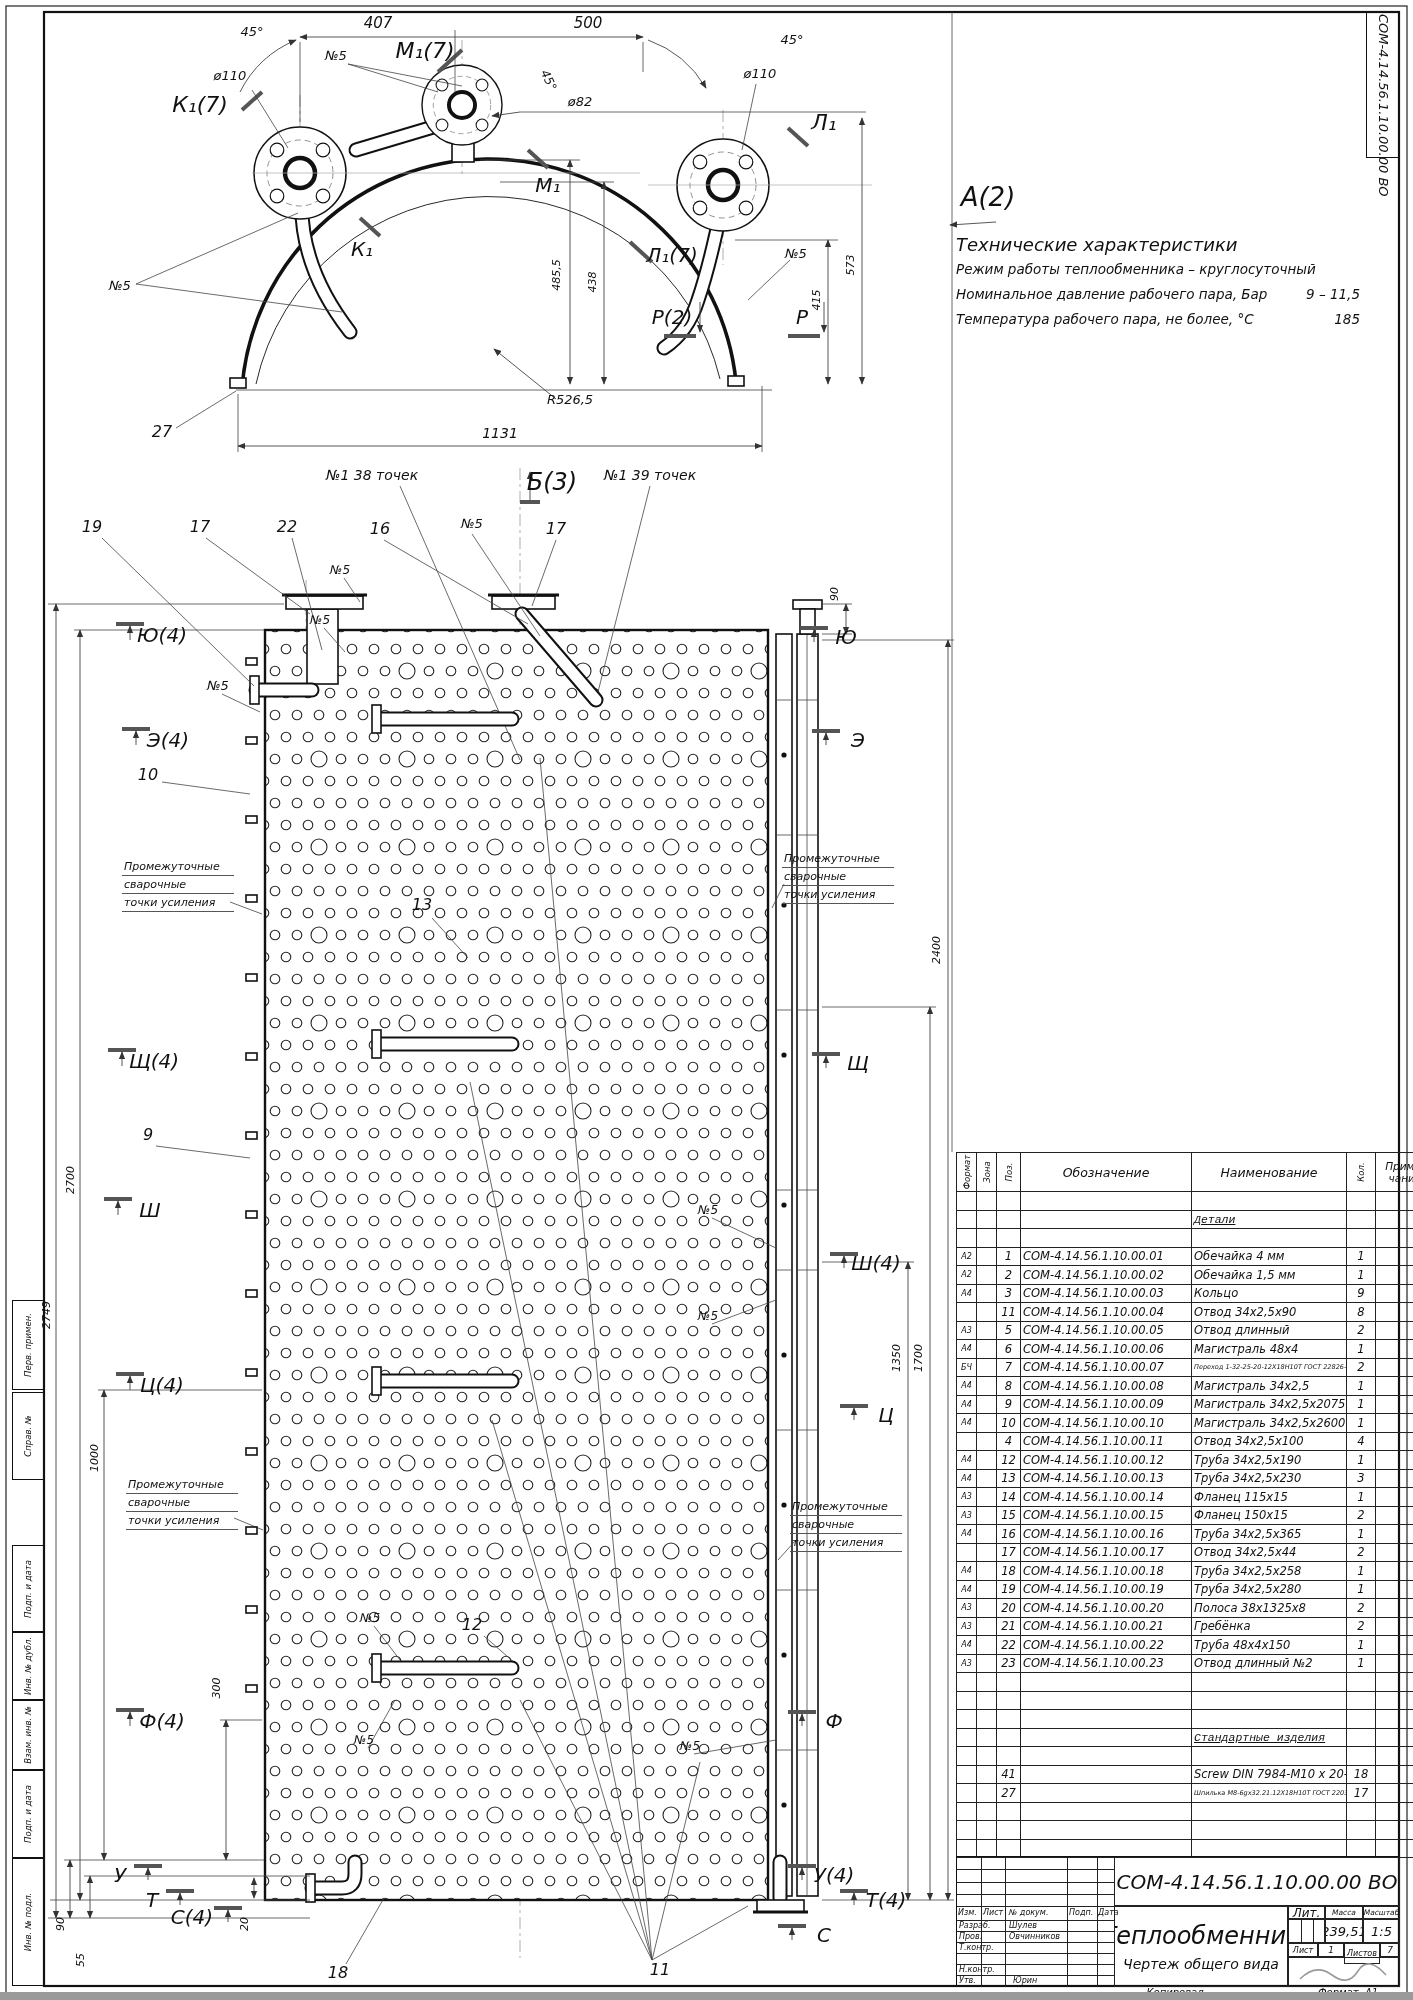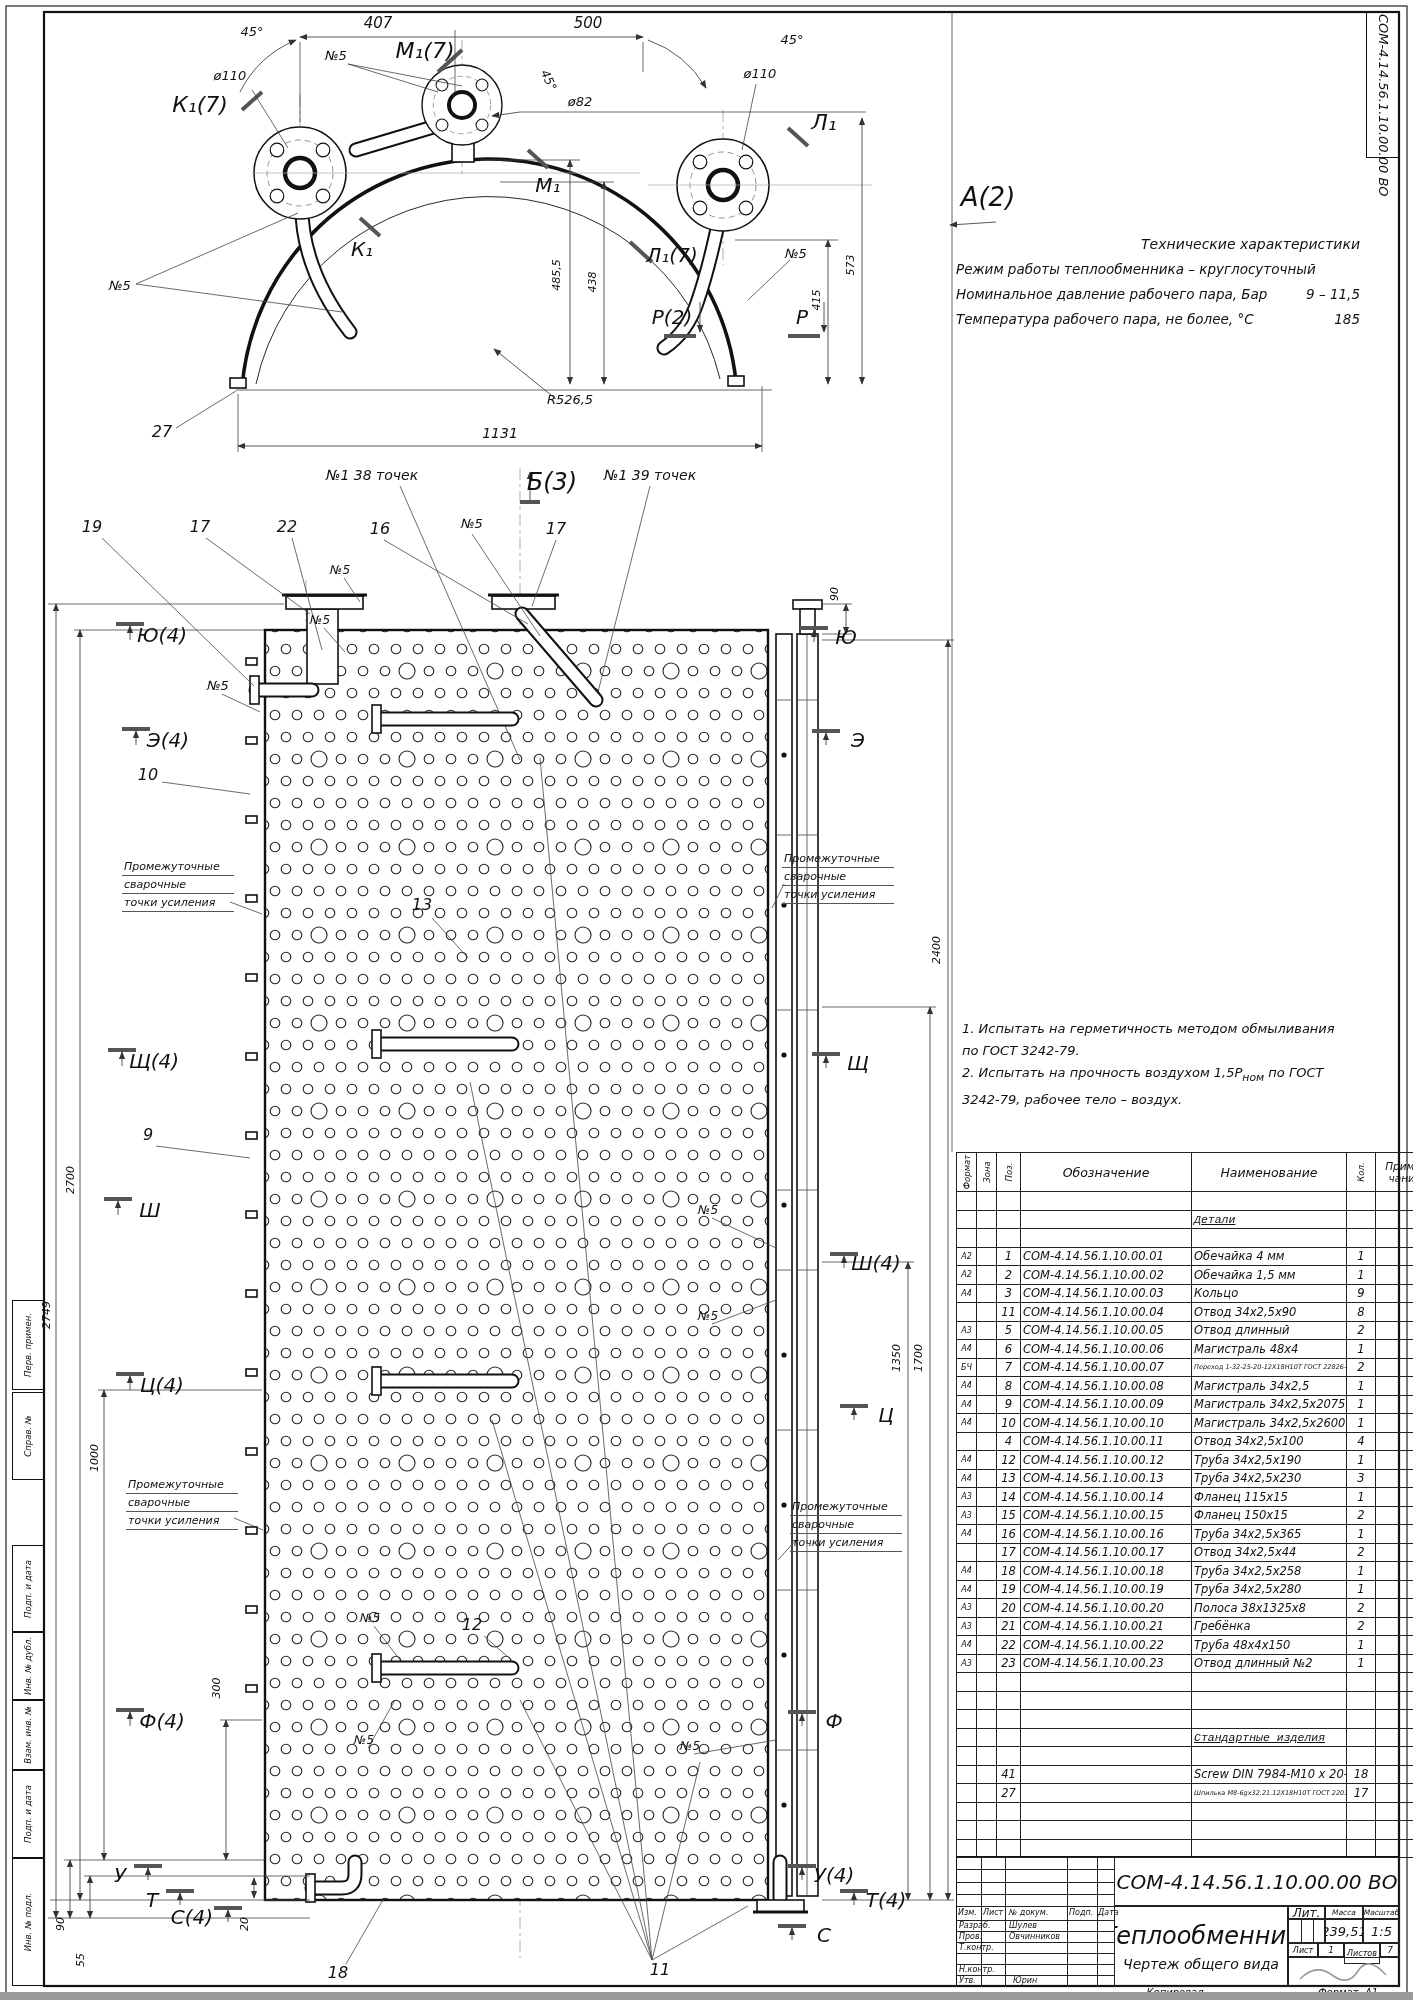--- a/index.html
+++ b/index.html
@@ -16,21 +16,21 @@
   .dc{stroke:#777;stroke-width:.8;fill:none;stroke-dasharray:6 4}
   .dims{stroke:#444;stroke-width:.9;fill:none;marker-start:url(#ar);marker-end:url(#ar)}
   .a1{stroke:#444;stroke-width:.9;fill:none;marker-end:url(#ar)}
   .gb{stroke:#555;stroke-width:4;fill:none}
   .dsh{stroke:#999;stroke-width:.8;stroke-dasharray:12 4 3 4;fill:none}
   .cl{stroke:#aaa;stroke-width:.7;fill:none}
   #lbls text{font-family:"DejaVu Sans",sans-serif;font-style:italic;fill:#111}
   
   .abs{position:absolute;box-sizing:border-box;}
   #tech{left:956px;top:232px;width:404px;font-size:13.5px;line-height:25px;}
-  #tech .t-title{text-align:right;font-size:14px;}
+  #tech .t-title{text-align:left;font-size:18px;}
   .t-row{display:flex;justify-content:space-between;}
   #notes{left:962px;top:1018px;width:392px;font-size:13px;line-height:22px;}
   .weld{width:112px;font-size:11px;line-height:17px;}
   .weld span{display:block;border-bottom:1px solid #555;padding:0 2px;}
   
   #spec{left:956px;top:1152px;width:443px;height:704px;}
   #spec table{table-layout:fixed;border-collapse:collapse;width:443px;height:704px;}
   #spec th,#spec td{border:1px solid #222;padding:0 2px;font-weight:normal;overflow:hidden;white-space:nowrap;font-size:11.5px;}
   #spec thead th{height:38px;font-size:12.5px;position:relative;}
   #spec .rot{position:absolute;left:50%;top:50%;transform:translate(-50%,-50%) rotate(-90deg);font-size:8.5px;white-space:nowrap;}
@@ -440,24 +440,20 @@
   <div class="t-row">
     <span>Номинальное давление рабочего пара, Бар</span>
     <span>9 – 11,5</span>
   </div>
   <div class="t-row">
     <span>Температура рабочего пара, не более, °С</span>
     <span>185</span>
   </div>
 </div>
 
-<div id="notes" class="abs it">
-  <div>1. Испытать на герметичность методом обмыливания по ГОСТ 3242-79.</div>
-  <div><span>2. Испытать на прочность воздухом 1,5Р</span><sub>ном</sub><span> по ГОСТ 3242-79, рабочее тело – воздух.</span></div>
-</div>
 
 <div class="weld abs it" style="left:122px;top:858px">
   <span>Промежуточные</span>
       <span>сварочные</span>
       <span>точки усиления</span>
 </div>
 <div class="weld abs it" style="left:126px;top:1476px">
   <span>Промежуточные</span>
       <span>сварочные</span>
       <span>точки усиления</span>

